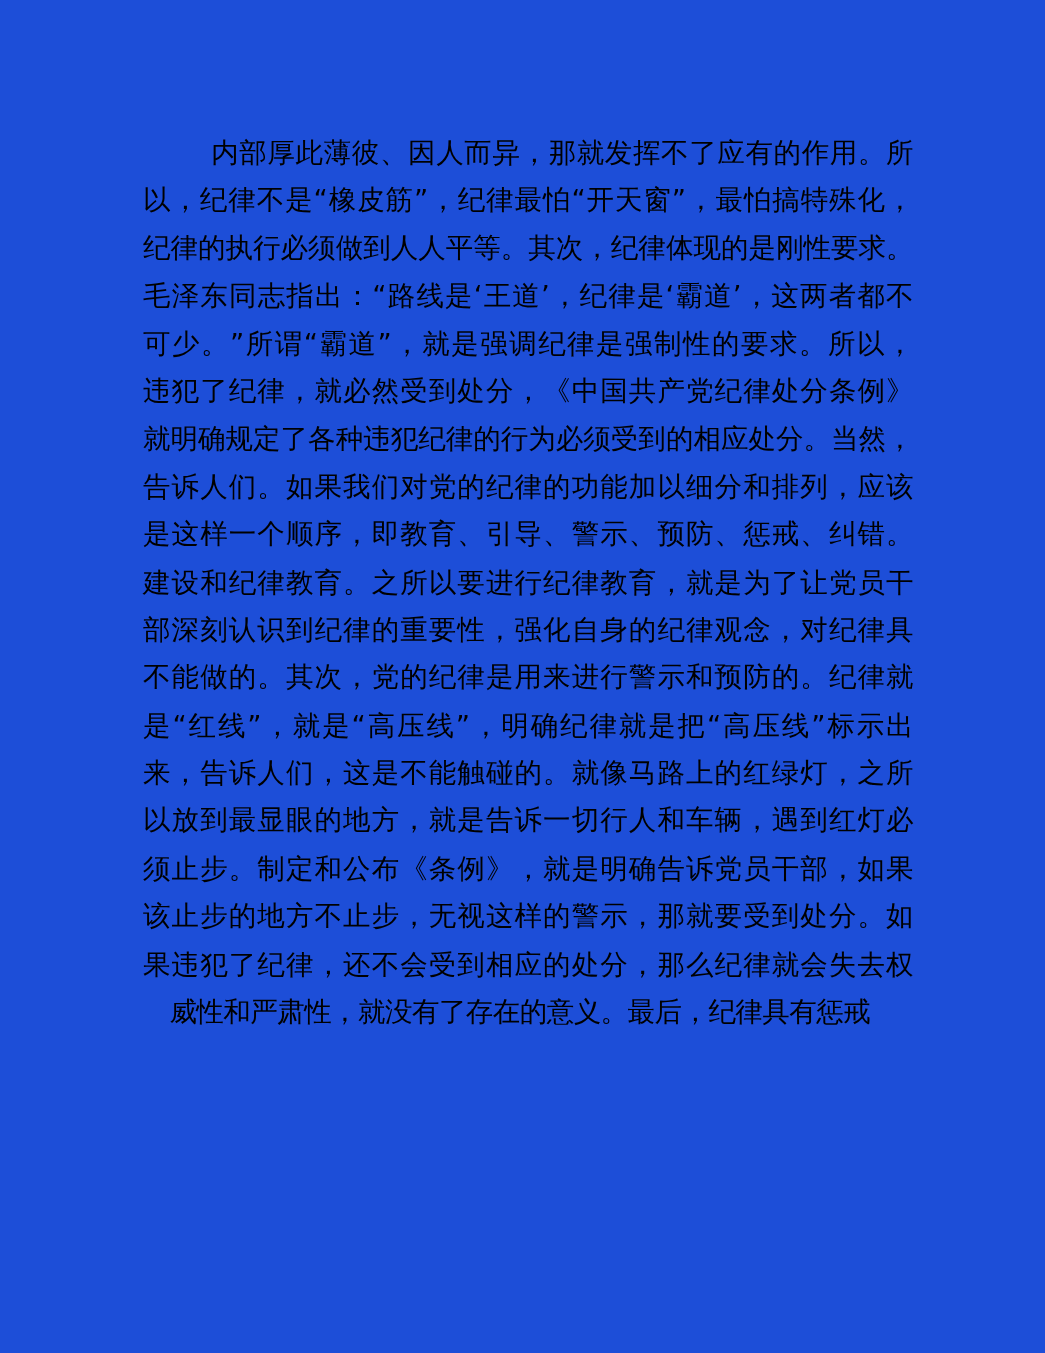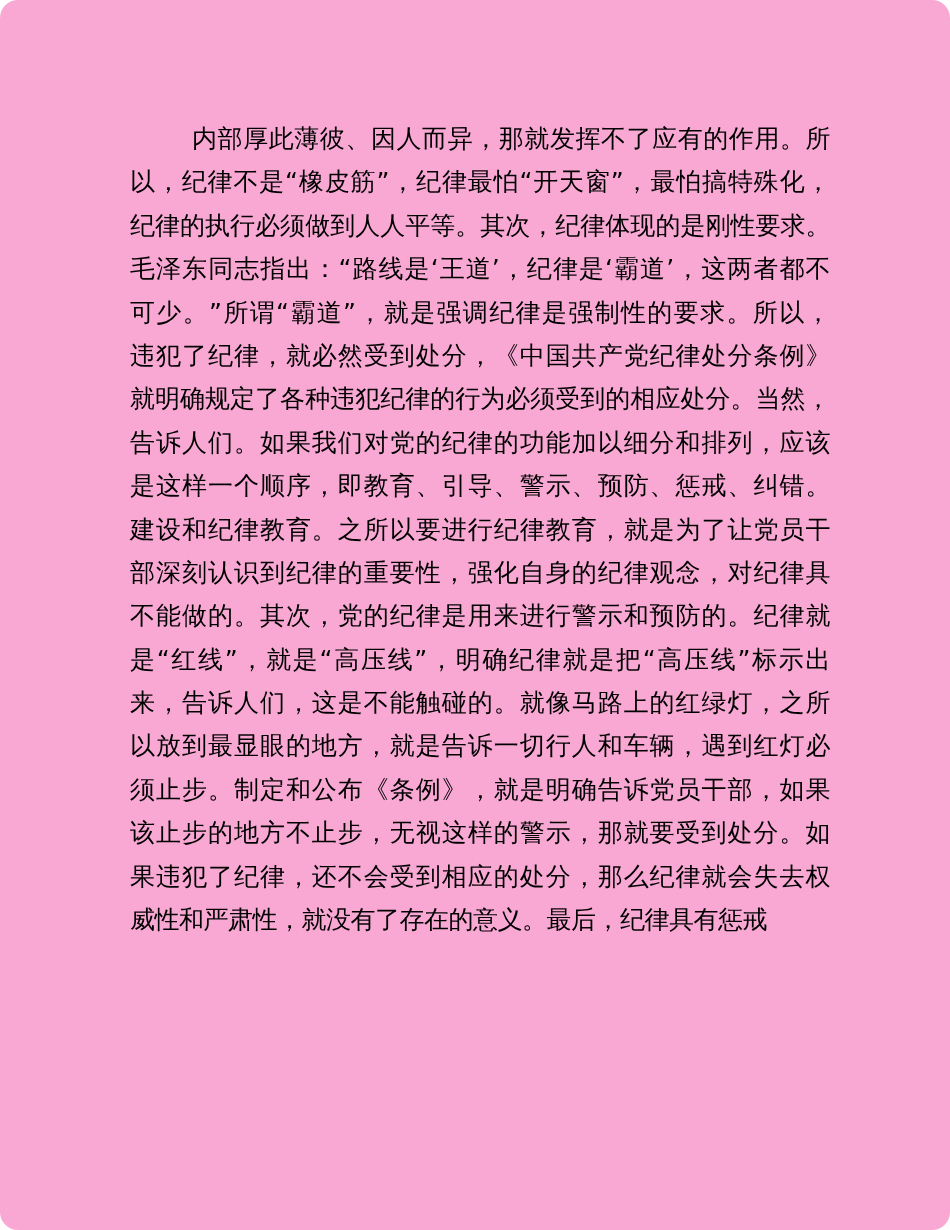--- a/index.html
+++ b/index.html
@@ -7,22 +7,21 @@
     padding: 0;
     width: 950px;
     height: 1230px;
     background: #ffffff;
     overflow: hidden;
   }
   .canvas {
     position: relative;
     width: 950px;
     height: 1230px;
-    background: #f9a8d4;
-    border-radius: 18px;
+    background: #1d4ed8;
   }
   .page-text {
     position: absolute;
     left: 130px;
     top: 117px;
     width: 700px;
     color: #000000;
     font-family: "DejaVu Sans", "Liberation Sans", sans-serif;
     font-size: 25px;
     line-height: 43.4px;
@@ -32,20 +31,21 @@
     text-align: justify;
     text-align-last: justify;
     height: 43.4px;
     overflow: visible;
   }
   .line.indent {
     text-indent: 62px;
   }
   .line.last {
     text-align-last: left;
+    margin-left: 24px;
   }
 </style>
 </head>
 <body style="background: rgb(255, 255, 255);">
 
 <div class="canvas">
   <div class="page-text" style="color: rgb(0, 0, 0);">
     <div class="line indent">内部厚此薄彼、因人而异，那就发挥不了应有的作用。所</div>
     <div class="line">以，纪律不是“橡皮筋”，纪律最怕“开天窗”，最怕搞特殊化，</div>
     <div class="line">纪律的执行必须做到人人平等。其次，纪律体现的是刚性要求。</div>

